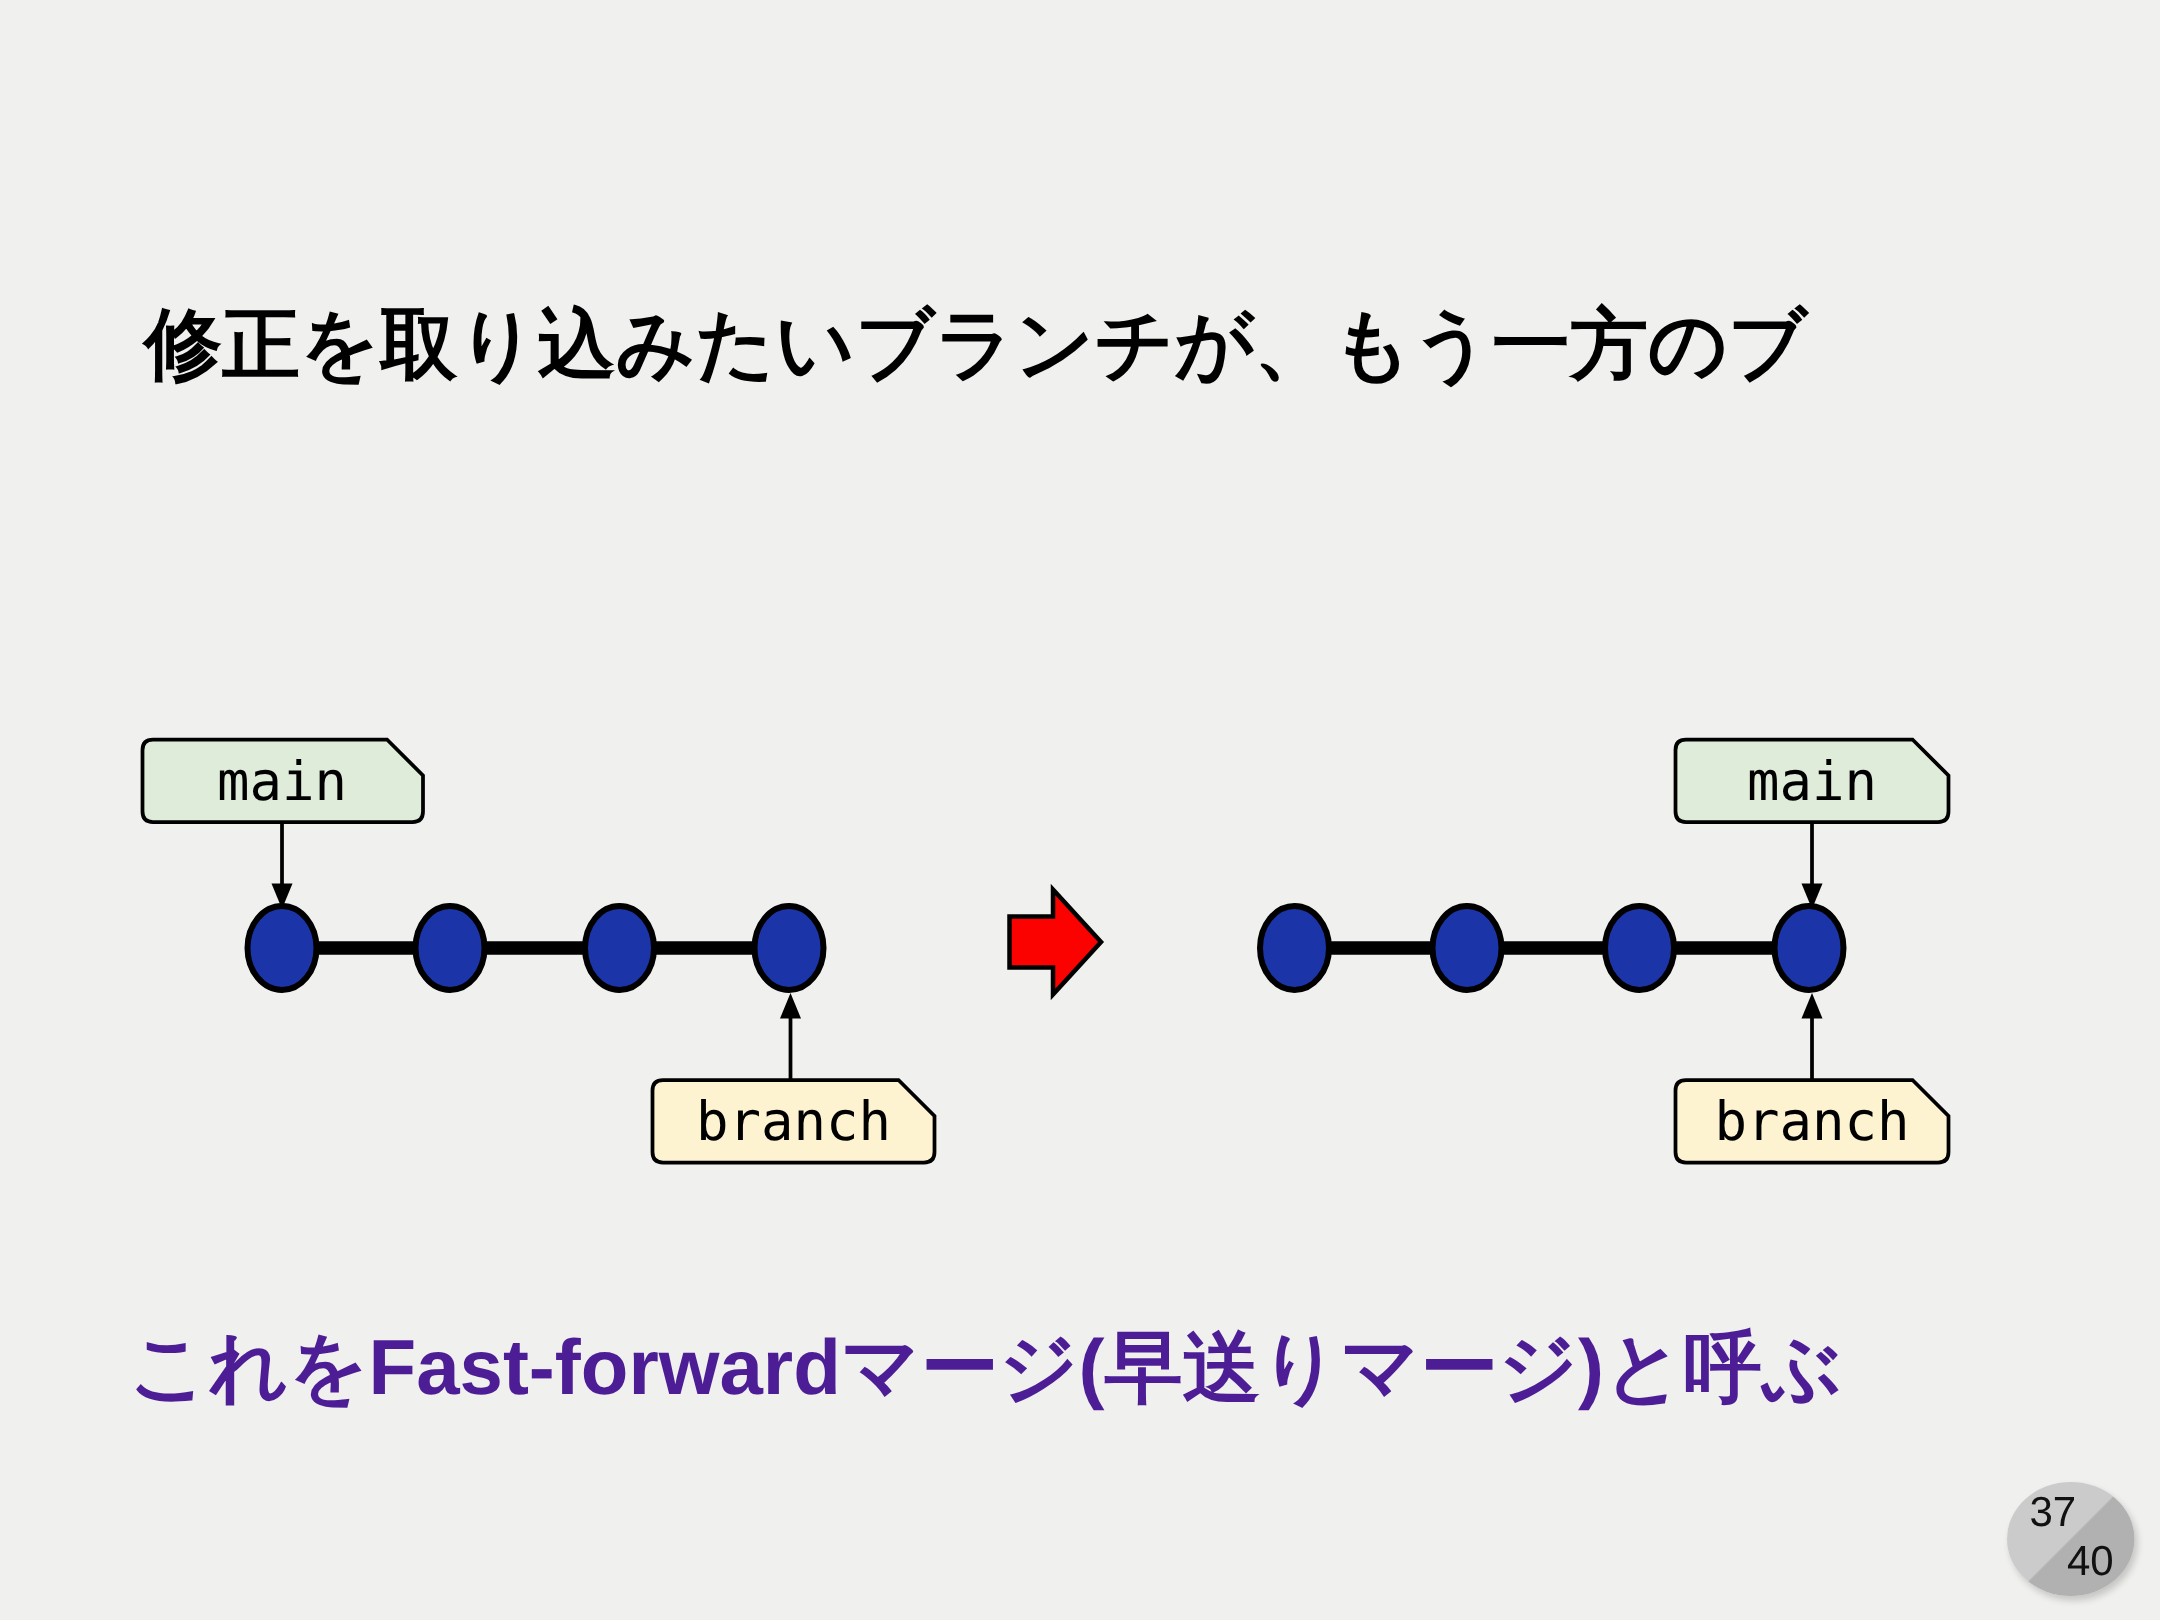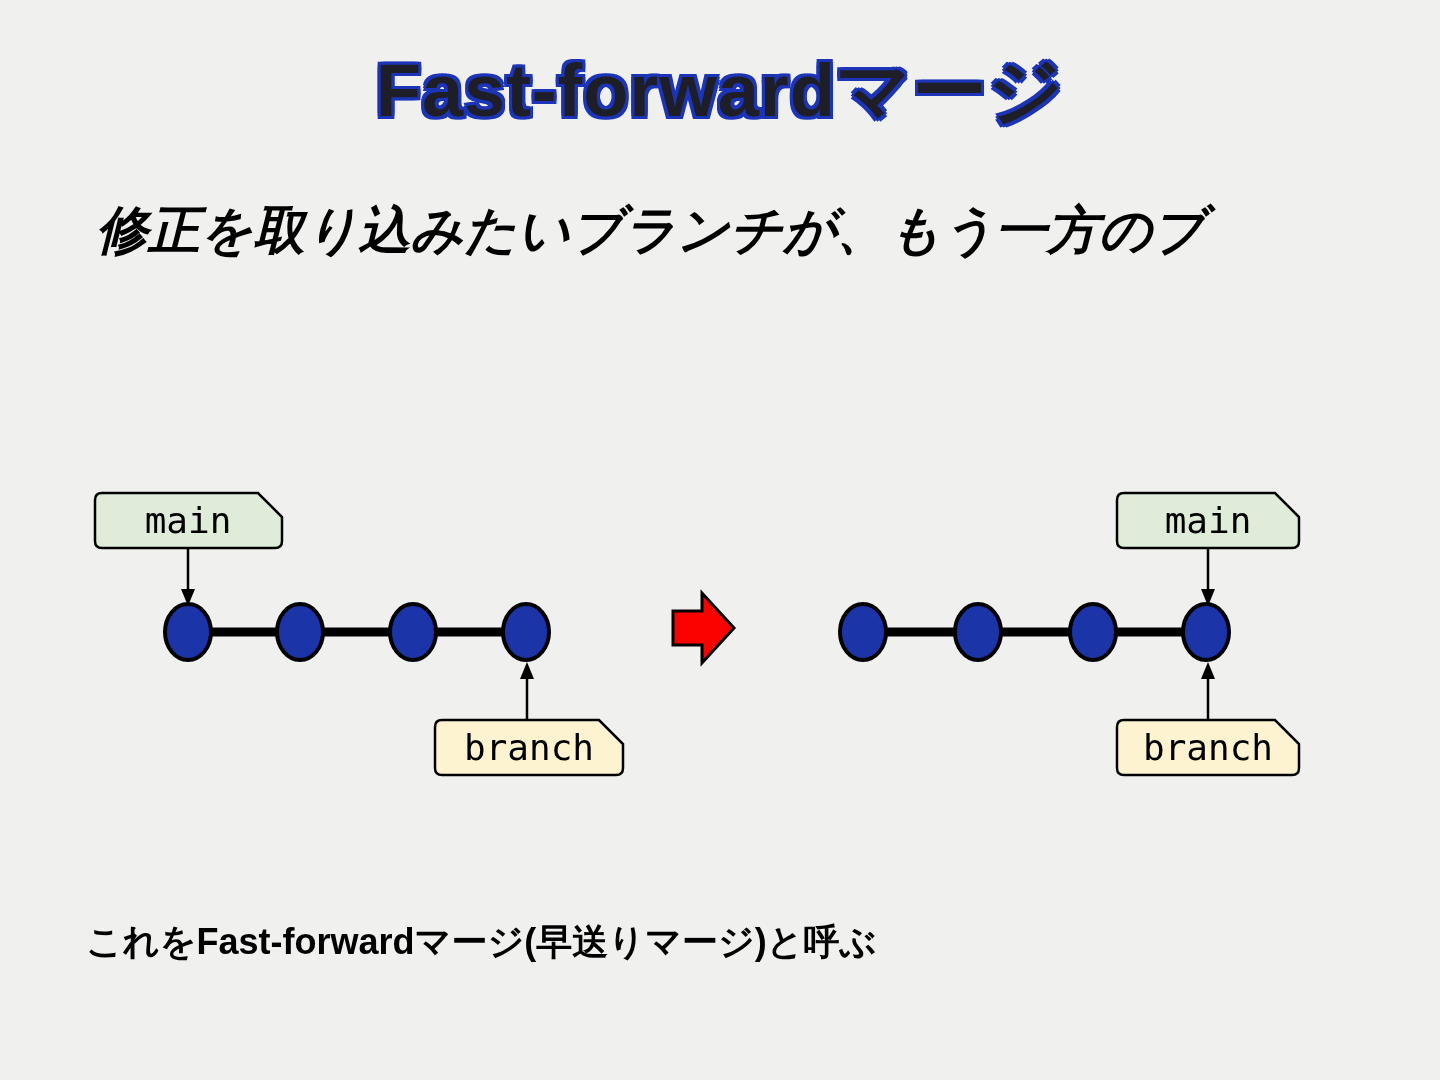--- a/index.html
+++ b/index.html
@@ -34,37 +34,36 @@
   .body-text {
     position: absolute;
     left: 96px;
     top: 198px;
     width: 1280px;
     font-size: 52px;
     font-weight: bold;
     color: #000000;
     line-height: 64px;
     letter-spacing: 0px;
-    font-style: italic;
   }
   .diagram {
     position: absolute;
     left: 0;
     top: 460px;
     width: 1440px;
     height: 340px;
   }
   .caption {
     position: absolute;
     left: 86px;
-    top: 912px;
+    top: 882px;
     width: 1300px;
-    font-size: 36px;
+    font-size: 52px;
     font-weight: bold;
-    color: #000000;
+    color: #4c1d95;
     line-height: 60px;
   }
   .page-badge {
     position: absolute;
     left: 1338px;
     top: 988px;
     width: 85px;
     height: 76px;
     border-radius: 50%;
     background: linear-gradient(135deg, #cbcbcb 49.5%, #b1b1b1 50.5%);
@@ -88,21 +87,20 @@
     font-family: "DejaVu Sans Mono", "Liberation Mono", monospace;
     font-size: 36px;
     fill: #000000;
   }
 </style>
 </head>
 <body>
 
 <div class="slide">
 
-  <div class="slide-title">Fast-forwardマージ</div>
 
   <div class="body-text">
     <div>修正を取り込みたいブランチが、もう一方のブ</div>
   </div>
 
   <svg class="diagram" width="1440" height="340" viewBox="0 0 1440 340">
 
     <g>
 
       <path d="M 102 33 L 258 33 L 282 57 L 282 81 Q 282 88 275 88 L 102 88 Q 95 88 95 81 L 95 40 Q 95 33 102 33 Z" fill="#deecd9" stroke="#000000" stroke-width="2.5"></path>
@@ -143,14 +141,18 @@
       <line x1="1208" y1="260" x2="1208" y2="216" stroke="#000000" stroke-width="2.5"></line>
       <polygon points="1201,219 1215,219 1208,202" fill="#000000"></polygon>
 
       <path d="M 1124 260 L 1275 260 L 1299 284 L 1299 308 Q 1299 315 1292 315 L 1124 315 Q 1117 315 1117 308 L 1117 267 Q 1117 260 1124 260 Z" fill="#fdf3d1" stroke="#000000" stroke-width="2.5"></path>
       <text class="label-text" x="1208" y="300" text-anchor="middle">branch</text>
     </g>
   </svg>
 
   <div class="caption">これをFast-forwardマージ(早送りマージ)と呼ぶ</div>
 
+  <div class="page-badge">
+    <span class="page-current">37</span>
+    <span class="page-total">40</span>
+  </div>
 
 </div>
 
 </body></html>

